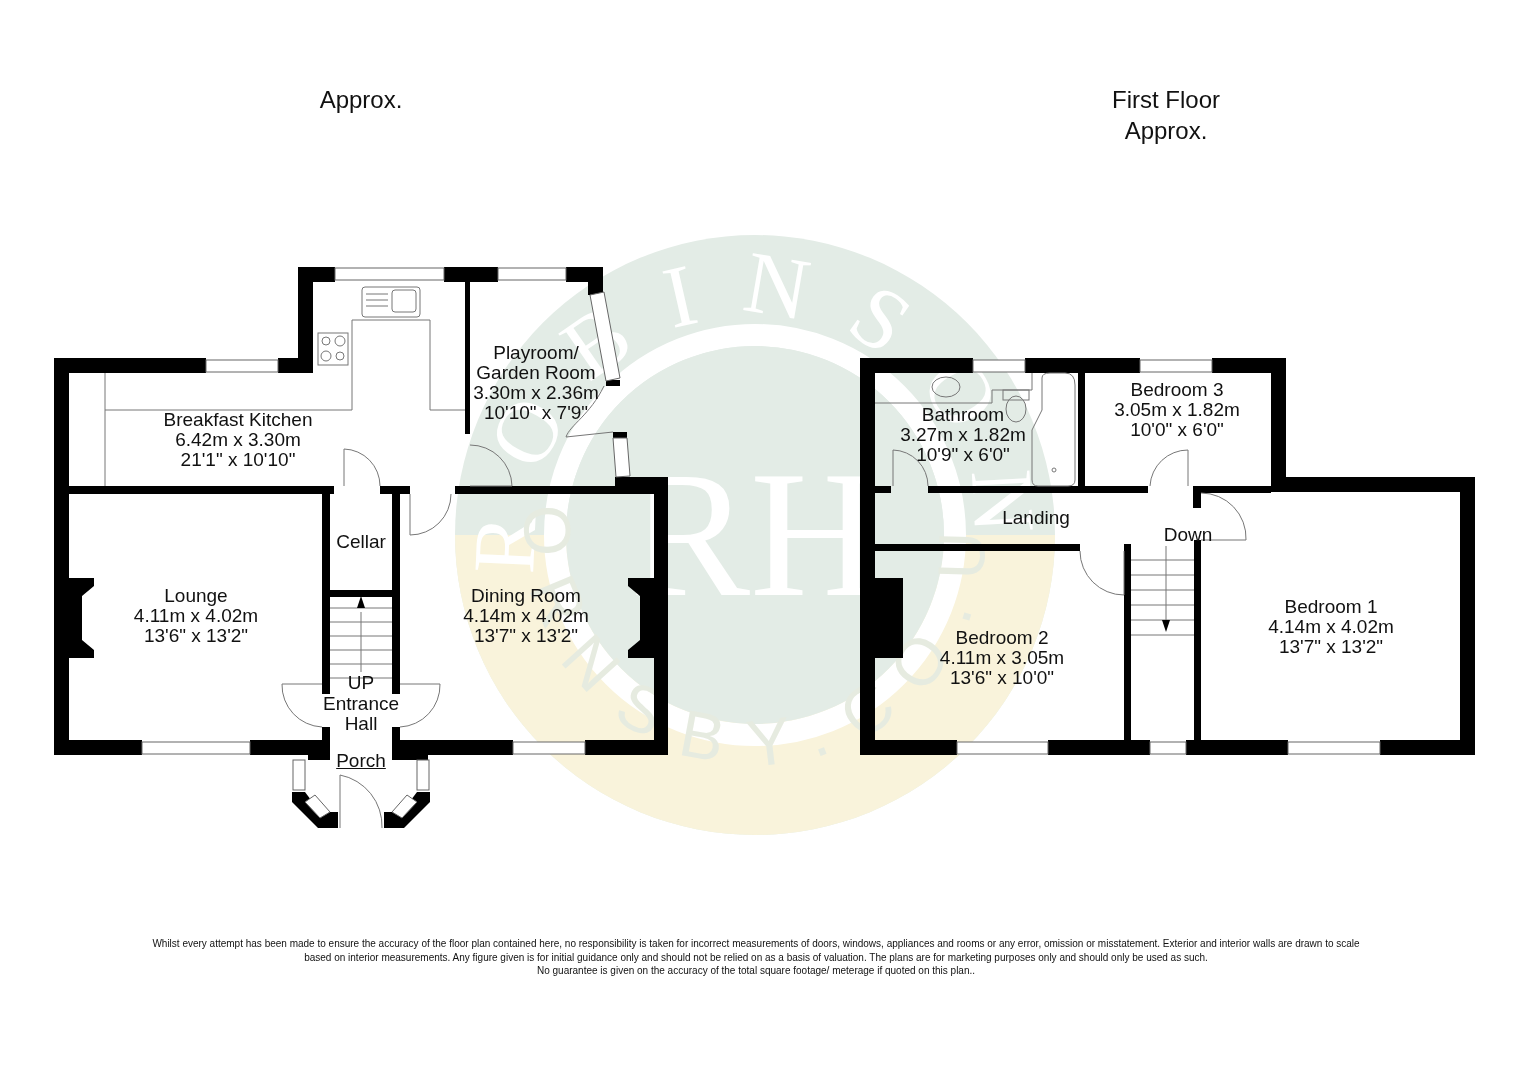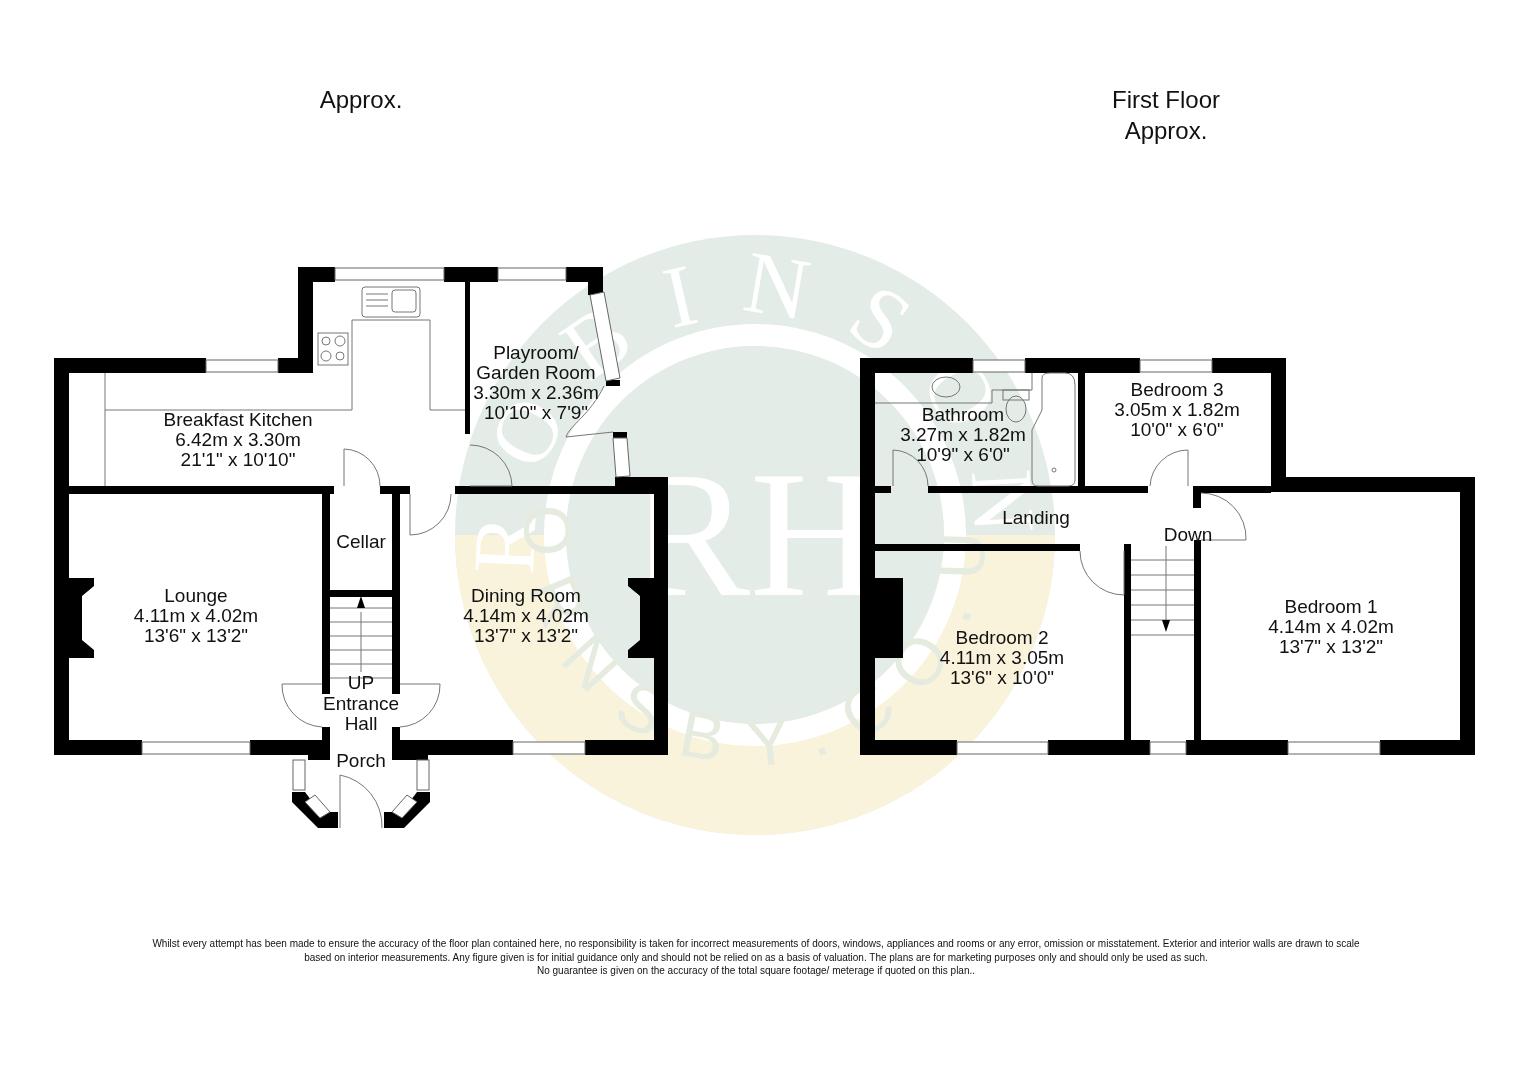--- a/index.html
+++ b/index.html
@@ -228,21 +228,21 @@
   <div>Dining Room</div>
   <div>4.14m x 4.02m</div>
   <div>13'7" x 13'2"</div>
 </div>
 <div class="label" style="left:361px; top:532px;">Cellar</div>
 <div class="label" style="left:361px; top:673px;">UP</div>
 <div class="label" style="left:361px; top:694px;">
   <div>Entrance</div>
   <div>Hall</div>
 </div>
-<div class="label" style="left:361px; top:751px;">Porch</div>
+<div class="label" style="left:361px; top:751px;text-decoration:underline;">Porch</div>
 
 <div class="label" style="left:963px; top:405px;">
   <div>Bathroom</div>
   <div>3.27m x 1.82m</div>
   <div>10'9" x 6'0"</div>
 </div>
 <div class="label" style="left:1177px; top:380px;">
   <div>Bedroom 3</div>
   <div>3.05m x 1.82m</div>
   <div>10'0" x 6'0"</div>

